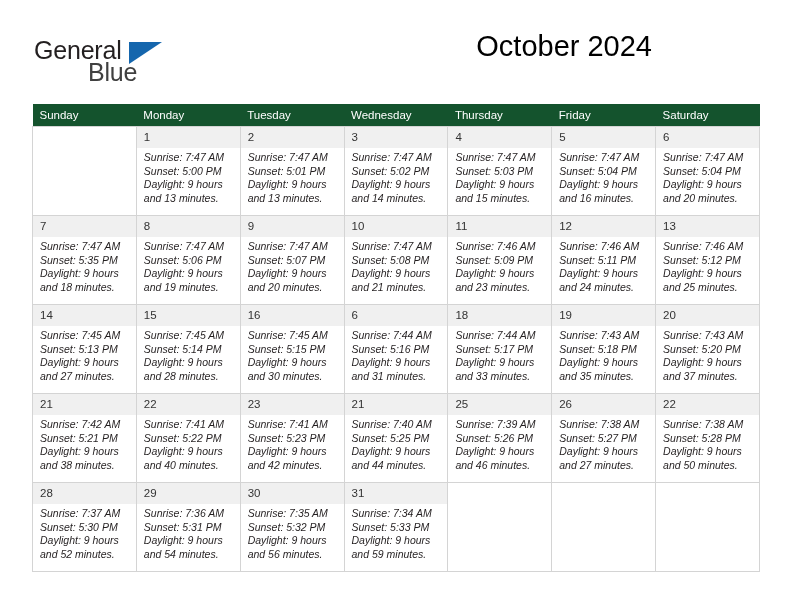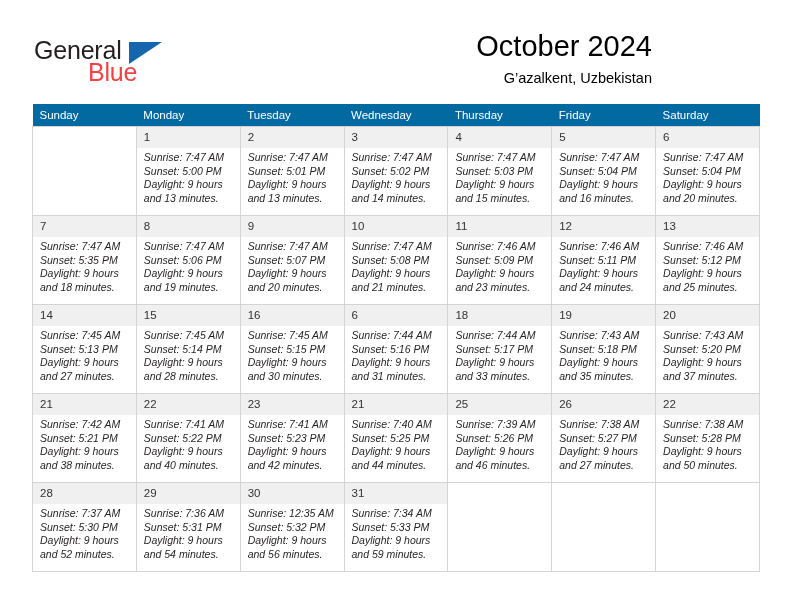--- a/index.html
+++ b/index.html
@@ -43,21 +43,21 @@
     font-size: 25px;
     color: #231f20;
     letter-spacing: -0.2px;
     line-height: 28px;
   }
   .logo-blue {
     position: absolute;
     left: 56px;
     top: 26px;
     font-size: 25px;
-    color: #ef4444;
+    color: #404040;
     letter-spacing: -0.2px;
     line-height: 28px;
   }
   .logo-triangle {
     position: absolute;
     left: 97px;
     top: 10px;
     width: 0;
     height: 0;
     border-left: 33px solid #1566ad;
@@ -87,21 +87,21 @@
   
   .calendar {
     position: absolute;
     left: 32px;
     top: 104px;
     width: 728px;
     border-collapse: collapse;
     table-layout: fixed;
   }
   .calendar th {
-    background: #0369a1;
+    background: #14532d;
     color: #ffffff;
     font-size: 11.5px;
     font-weight: normal;
     text-align: left;
     padding: 4px 0 5px 7px;
     height: 13px;
     border: none;
   }
   .calendar td {
     vertical-align: top;
@@ -154,21 +154,20 @@
   <div class="header">
 
     <div class="logo">
       <span class="logo-general">General</span>
       <span class="logo-triangle"></span>
       <span class="logo-blue">Blue</span>
     </div>
 
     <div class="title-block">
       <div class="cal-title">October 2024</div>
-      <div class="cal-subtitle">G’azalkent, Uzbekistan</div>
     </div>
 
   </div>
 
   <table class="calendar">
     <thead>
       <tr id="weekday-row">
           <th>Sunday</th>
           <th>Monday</th>
           <th>Tuesday</th>
@@ -509,21 +508,21 @@
                 <span>Sunset: 5:31 PM</span>
                 <span>Daylight: 9 hours</span>
                 <span>and 54 minutes.</span>
               </span>
             </div>
           </td>
           <td>
             <div class="cell-inner">
               <span class="day-num">30</span>
               <span class="day-info">
-                <span>Sunrise: 12:35 AM</span>
+                <span>Sunrise: 7:35 AM</span>
                 <span>Sunset: 5:32 PM</span>
                 <span>Daylight: 9 hours</span>
                 <span>and 56 minutes.</span>
               </span>
             </div>
           </td>
           <td>
             <div class="cell-inner">
               <span class="day-num">31</span>
               <span class="day-info">

